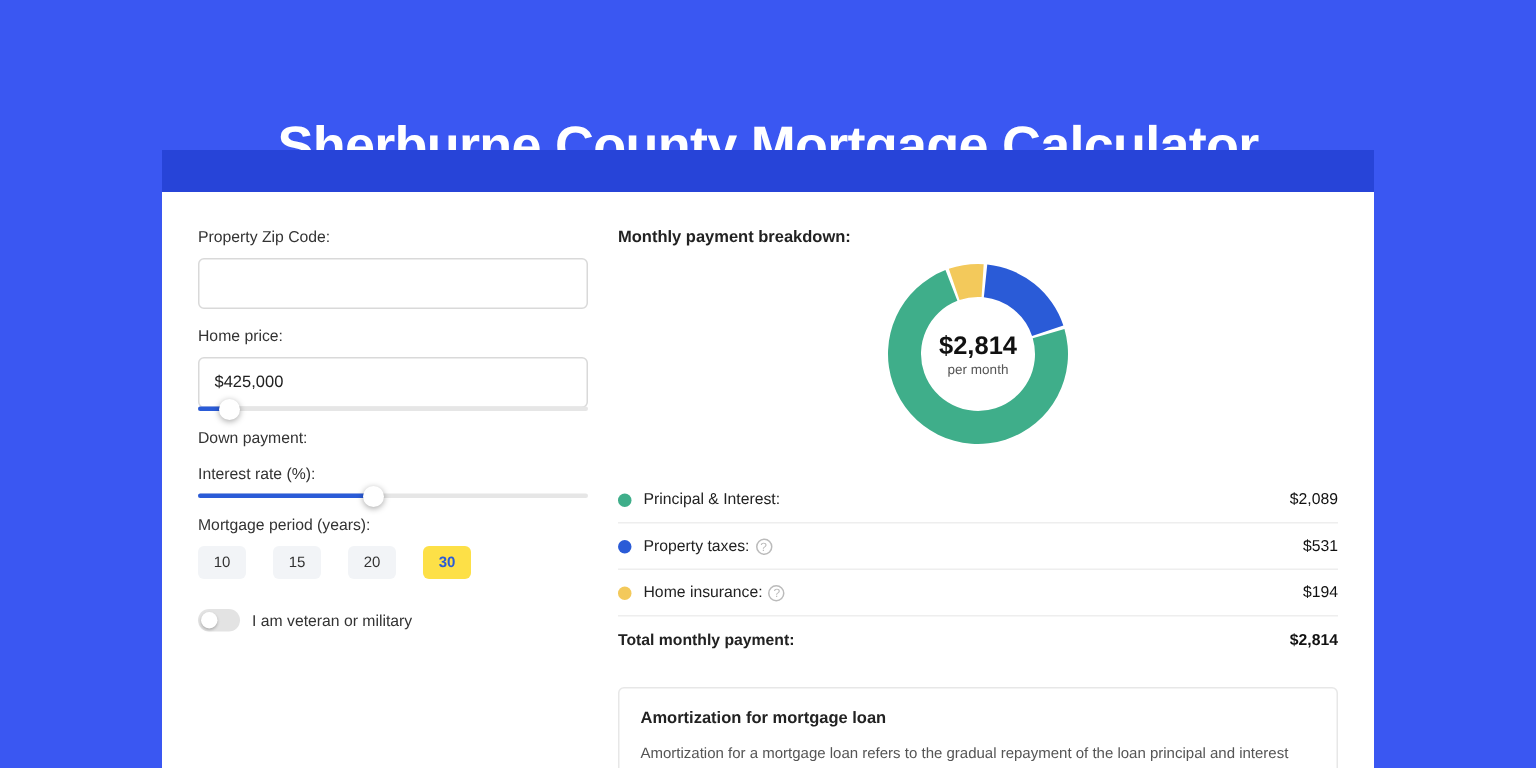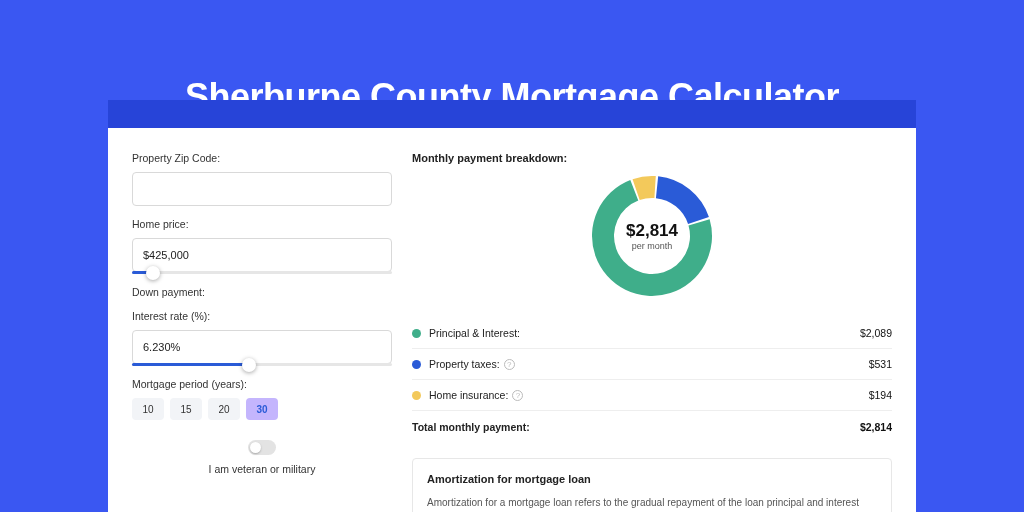--- a/index.html
+++ b/index.html
@@ -38,28 +38,28 @@
   }
   .slider-fill {
     position: absolute; left: 0; top: 0; height: 3px; background: #2a5bd7; border-radius: 2px;
   }
   .slider-thumb {
     position: absolute; top: 50%; transform: translate(-50%, -50%);
     width: 14px; height: 14px; background: #fff; border-radius: 50%;
     box-shadow: 0 1px 4px rgba(0,0,0,0.35);
   }
 
-  .periods { display: flex; gap: 6px; margin-top: 6px; }
+  .periods { display: flex; gap: 18px; margin-top: 6px; }
   .period-btn {
     width: 32px; height: 22px; border: none; background: #f2f4f7; color: #333;
     font-size: 10px; border-radius: 4px; cursor: pointer;
   }
-  .period-btn.active { background: #c4b5fd; color: #2a5bd7; font-weight: 600; }
+  .period-btn.active { background: #fde047; color: #2a5bd7; font-weight: 600; }
 
-  .toggle-row { display: flex; align-items: center; gap: 8px; margin-top: 20px; flex-direction: column; }
+  .toggle-row { display: flex; align-items: center; gap: 8px; margin-top: 20px; }
   .toggle {
     width: 28px; height: 15px; background: #e3e3e3; border-radius: 10px; position: relative;
   }
   .toggle::after {
     content: ""; position: absolute; left: 2px; top: 2px; width: 11px; height: 11px;
     background: #fff; border-radius: 50%; box-shadow: 0 1px 2px rgba(0,0,0,0.25);
   }
   .toggle-label { font-size: 10.5px; color: #333; }
 
   .breakdown-title { font-weight: 700; font-size: 11px; margin-bottom: 8px; }
@@ -108,21 +108,20 @@
         <div class="field-label">Home price:</div>
         <input class="text-input" value="$425,000" style="">
         <div class="slider-rail">
           <div class="slider-fill" id="hp-fill" style="width: 8%;"></div>
           <div class="slider-thumb" id="hp-thumb" style="left: 8%;"></div>
         </div>
 
         <div class="field-label">Down payment:</div>
 
         <div class="field-label">Interest rate (%):</div>
-        <input class="text-input" value="6.230%" style="">
         <div class="slider-rail">
           <div class="slider-fill" id="ir-fill" style="width: 45%;"></div>
           <div class="slider-thumb" id="ir-thumb" style="left: 45%;"></div>
         </div>
 
         <div class="field-label">Mortgage period (years):</div>
         <div class="periods" id="periods">
             <button class="period-btn">10</button>
             <button class="period-btn">15</button>
             <button class="period-btn">20</button>

